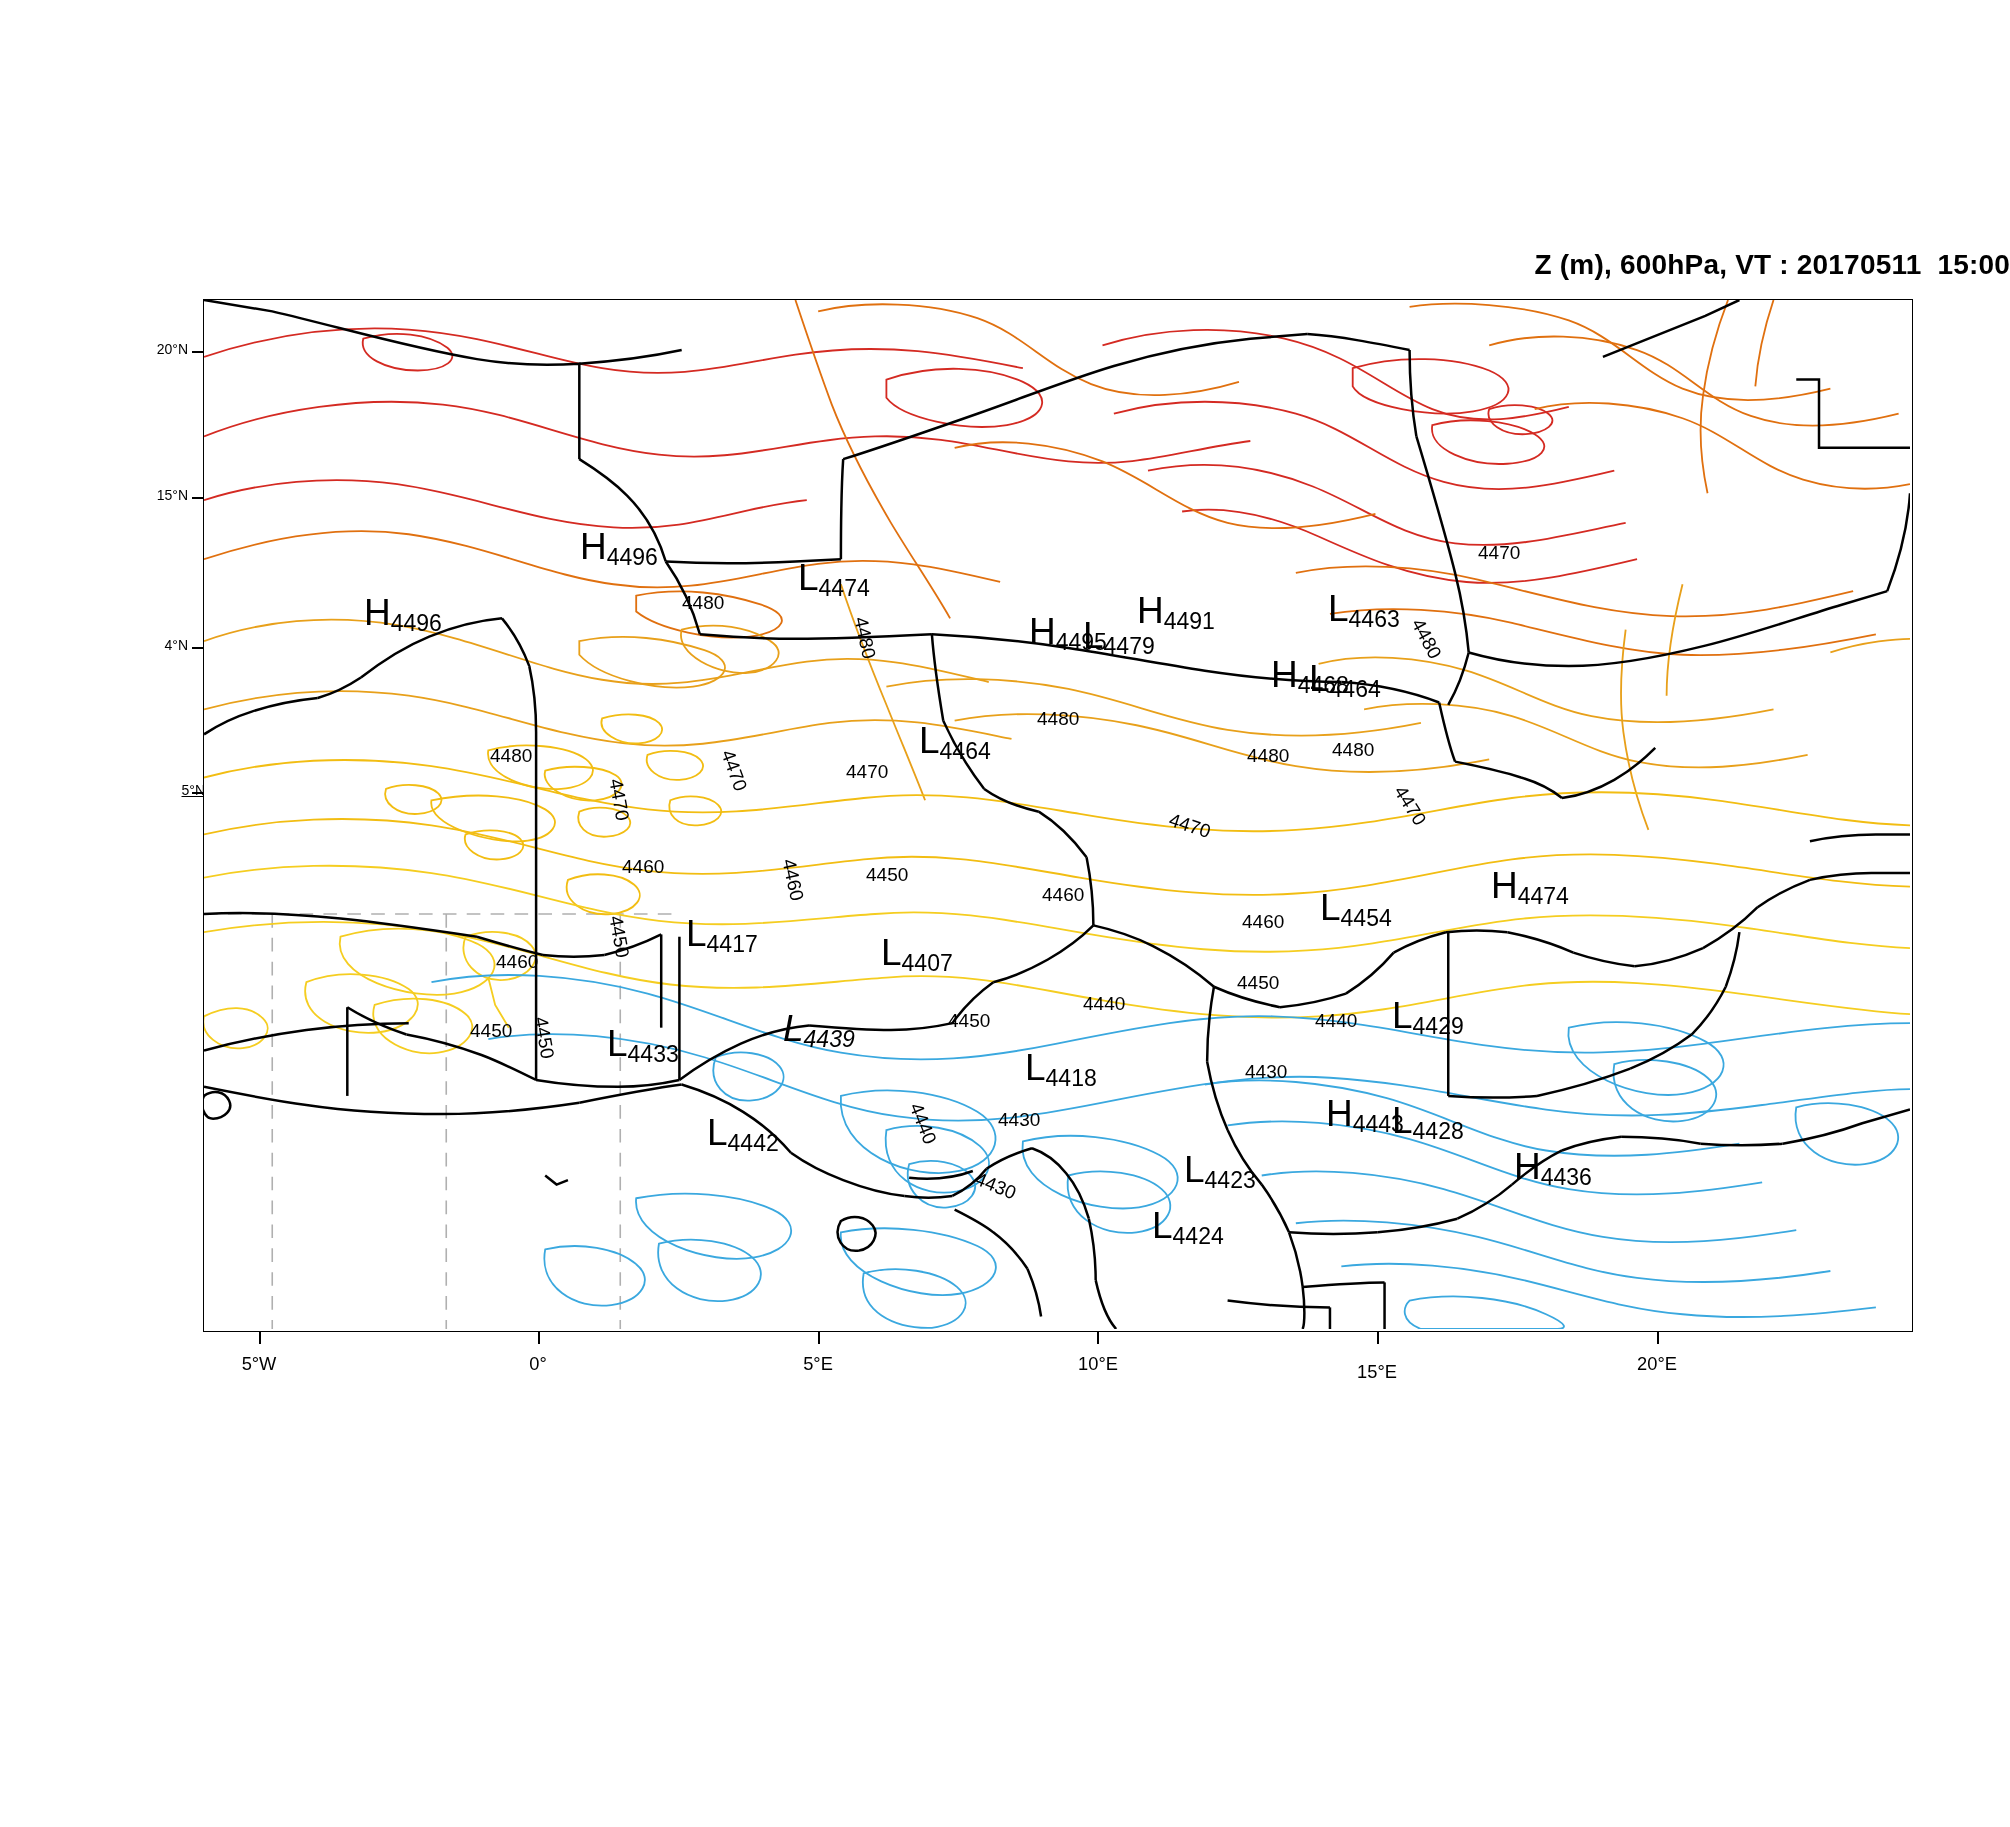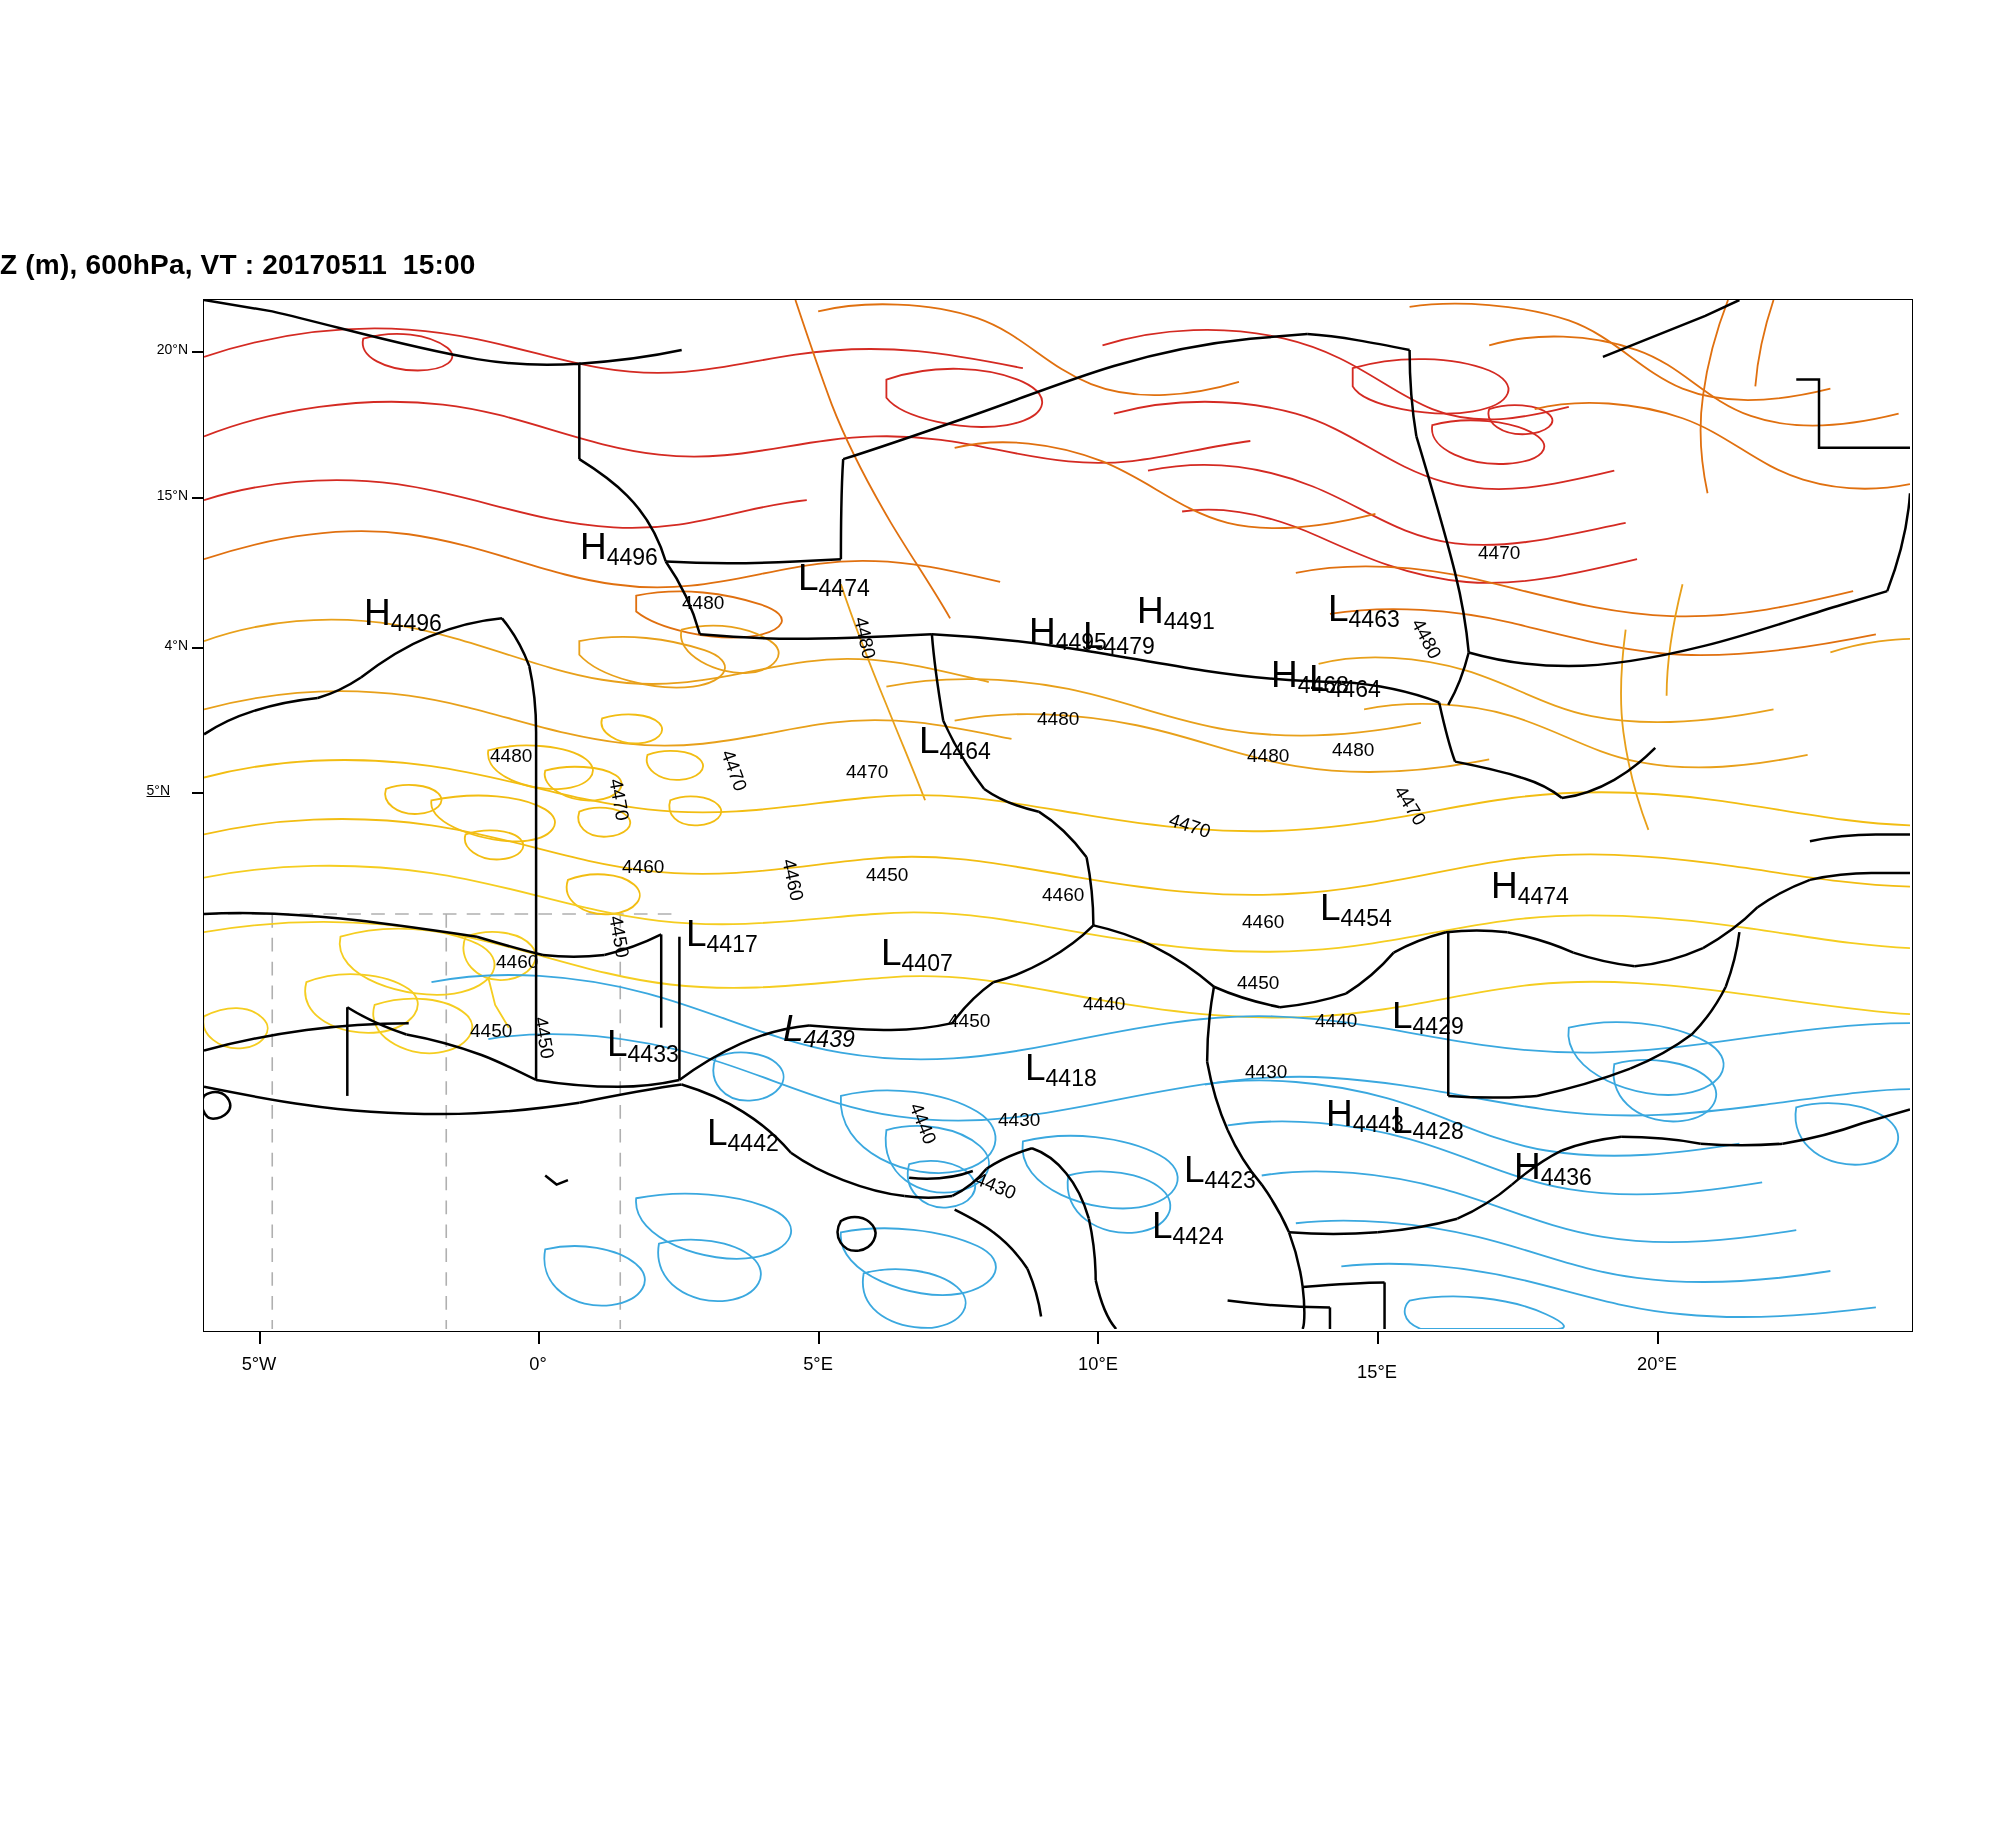--- a/index.html
+++ b/index.html
@@ -18,21 +18,21 @@
     position: relative;
     width: 2010px;
     height: 1827px;
     background: #ffffff;
   }
   #chart-title {
     position: absolute;
     left: 0;
     top: 249px;
     width: 2010px;
-    text-align: left;
+    text-align: right;
     font-size: 28px;
     font-weight: bold;
     letter-spacing: 0.2px;
     white-space: pre;
   }
   
   #map-frame {
     position: absolute;
     left: 203px;
     top: 299px;
@@ -92,21 +92,21 @@
 </head>
 <body>
 
 <div id="figure">
 
   <div id="chart-title">Z (m), 600hPa, VT : 20170511  15:00</div>
 
   <div class="tick-label-y" style="left:110px; top:341px; width:78px;">20°N</div>
   <div class="tick-label-y" style="left:110px; top:487px; width:78px;">15°N</div>
   <div class="tick-label-y" style="left:110px; top:637px; width:78px;">4°N</div>
-  <div class="tick-label-y" style="left:101px; top:782px; width:69px;text-decoration:underline;">5°N</div>
+  <div class="tick-label-y" style="left:136px; top:782px; width:69px;text-decoration:underline;">5°N</div>
 
   <div class="tick-mark" style="left:192px; top:351px; width:12.8px; height:1.8px;"></div>
   <div class="tick-mark" style="left:192px; top:497px; width:12.8px; height:1.8px;"></div>
   <div class="tick-mark" style="left:192px; top:647px; width:12.8px; height:1.8px;"></div>
   <div class="tick-mark" style="left:192px; top:792px; width:12.8px; height:1.8px;"></div>
 
   <div class="tick-mark" style="left:259px; top:1331px; width:1.8px; height:12.8px;"></div>
   <div class="tick-mark" style="left:538px; top:1331px; width:1.8px; height:12.8px;"></div>
   <div class="tick-mark" style="left:818px; top:1331px; width:1.8px; height:12.8px;"></div>
   <div class="tick-mark" style="left:1097px; top:1331px; width:1.8px; height:12.8px;"></div>

